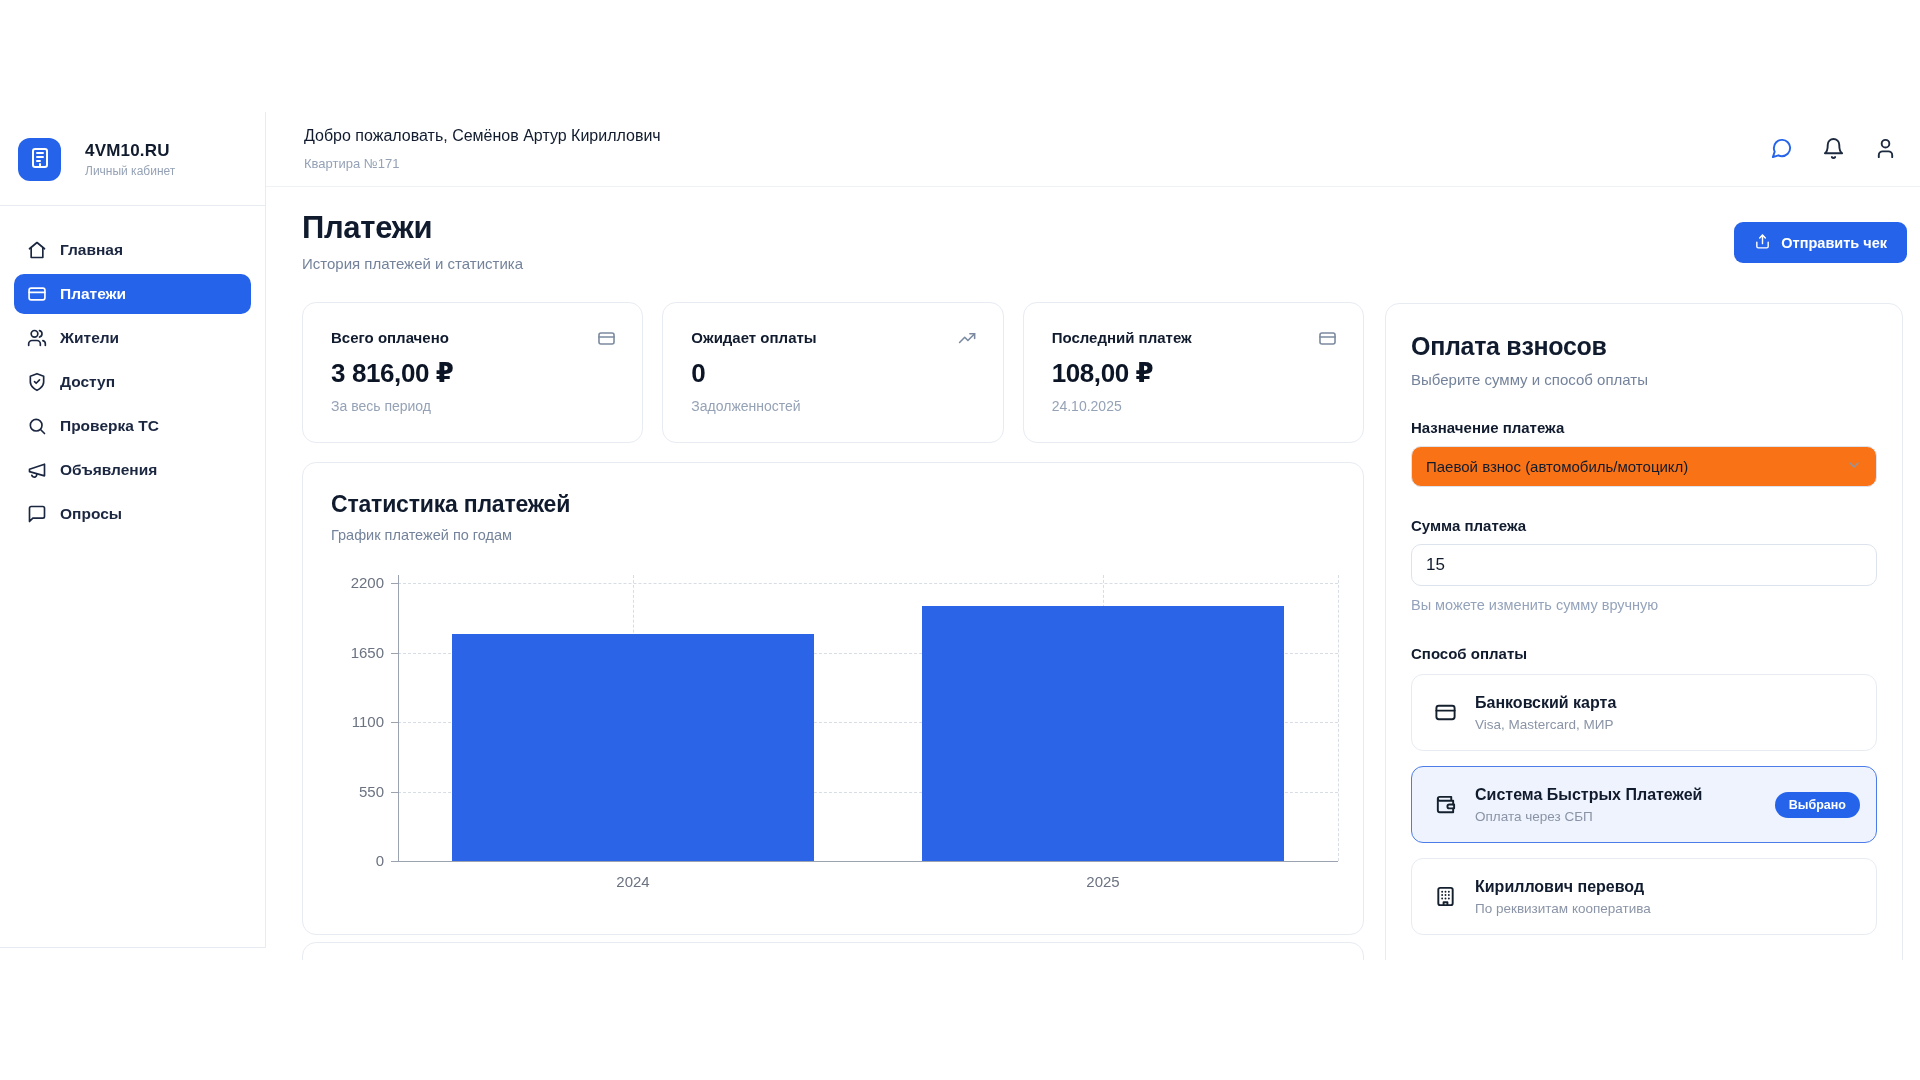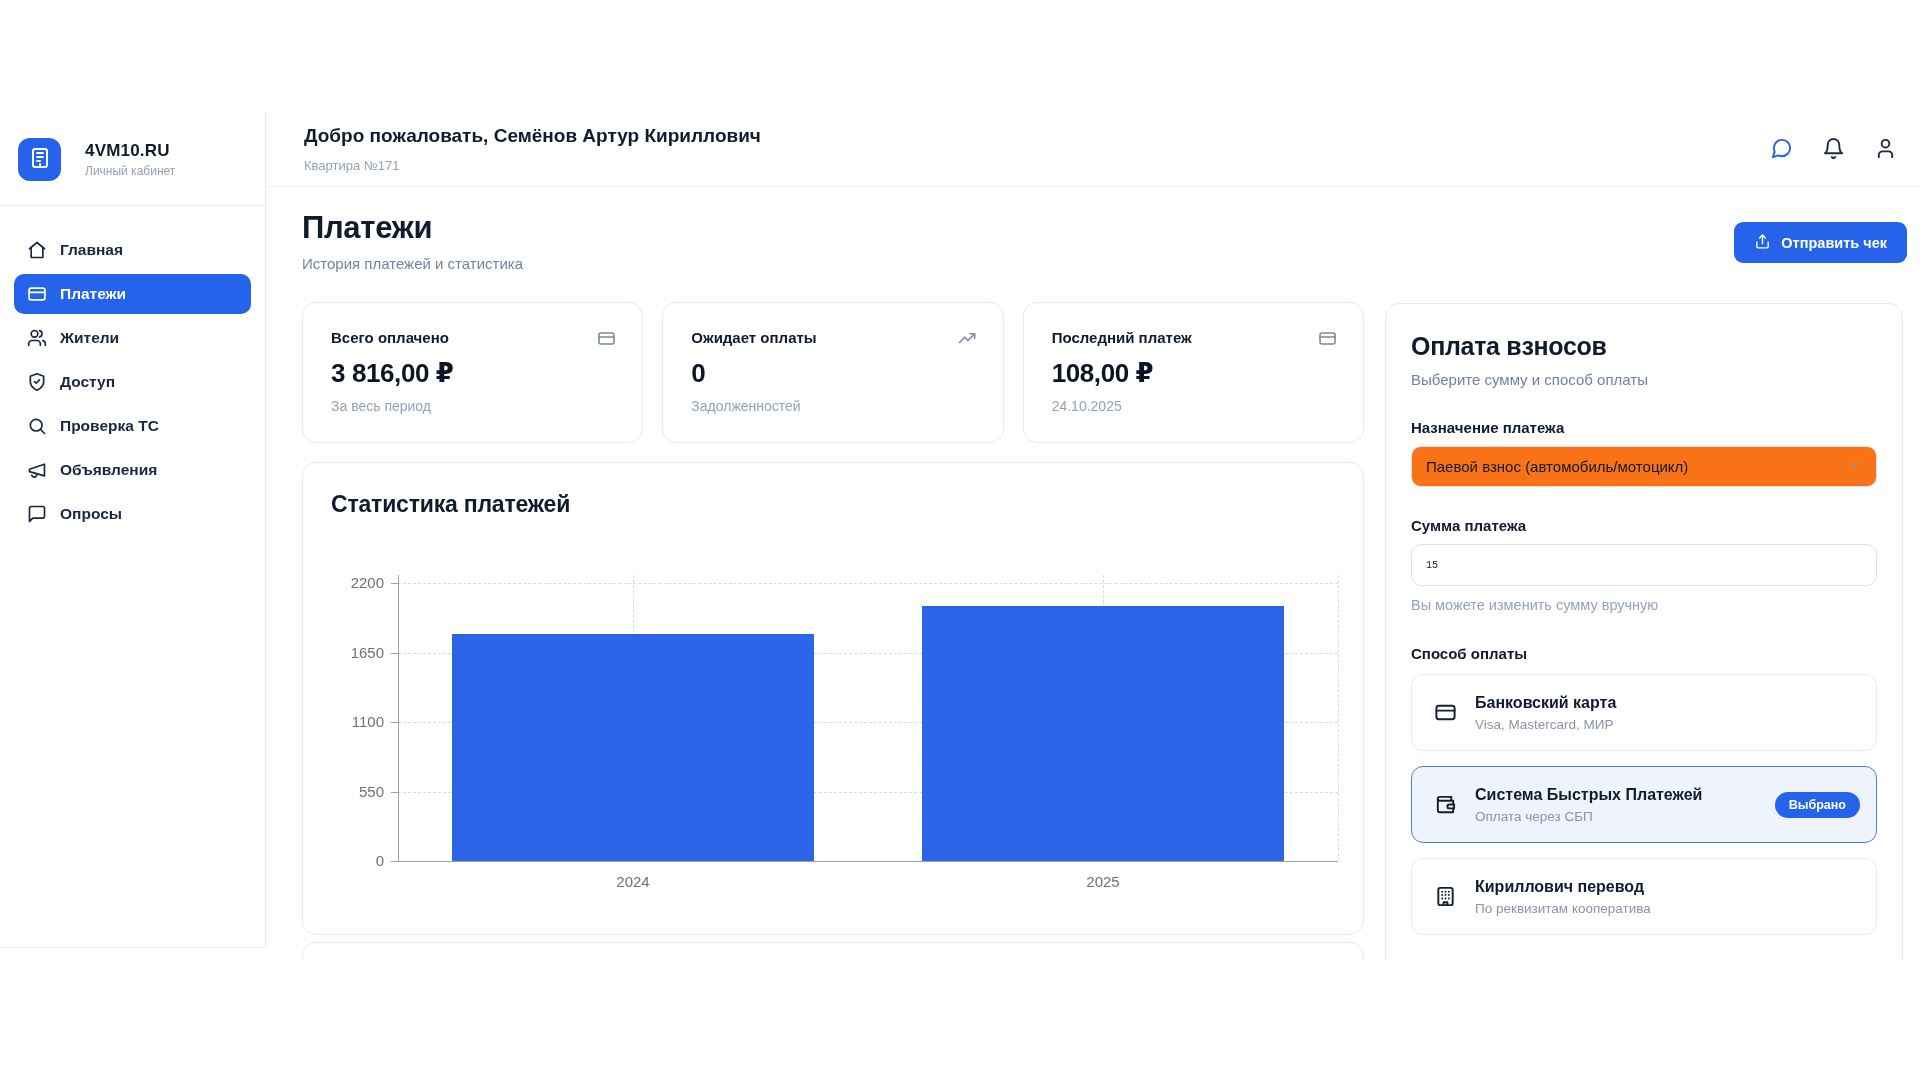--- a/index.html
+++ b/index.html
@@ -27,21 +27,21 @@
   .nav-item{display:flex; align-items:center; gap:13px; height:40px; padding:0 13px;
     border-radius:10px; font-size:15.5px; font-weight:600; color:var(--text); cursor:pointer;}
   .nav-item .ic{display:flex; width:20px; height:20px;}
   .nav-item svg{width:20px; height:20px;}
   .nav-item.active{background:var(--primary); color:#fff;}
 
   
   .topbar{position:absolute; left:266px; top:0; right:0; height:75px;
     border-bottom:1px solid #eef1f6; display:flex; align-items:center; justify-content:space-between;
     padding:0 22px 0 38px; background:#fff;}
-  .welcome-title{font-size:19px; font-weight:700; color:var(--dark);}
+  .welcome-title{font-size:16px; font-weight:400; color:var(--dark);}
   .welcome-sub{font-size:13px; color:var(--faint); margin-top:11px;}
   .topbar-icons{display:flex; align-items:center; gap:28px;}
   .tbicon{width:24px; height:24px; display:flex; cursor:pointer; color:#1e2a3f;}
   .tbicon svg{width:23px; height:23px;}
   .tbicon.accent{color:var(--primary);}
 
   
   .page-head{position:absolute; left:302px; top:98px; width:1605px;}
   .page-title{font-size:31px; font-weight:800; color:var(--dark); letter-spacing:-.3px;}
   .page-sub{font-size:15px; color:var(--muted); margin-top:9px;}
@@ -85,21 +85,21 @@
   .panel-title{font-size:25px; font-weight:800; color:var(--dark); letter-spacing:-.3px;}
   .panel-sub{font-size:15px; color:var(--muted); margin-top:10px;}
   .field-label{font-size:15px; font-weight:700; color:var(--dark);}
   .lbl-purpose{margin-top:31px;}
   .select{margin-top:10px; height:41px; border:1px solid #dde3ec; border-radius:10px;
     display:flex; align-items:center; justify-content:space-between; padding:0 14px; cursor:pointer; background:#f97316;}
   .select-value{font-size:15px; color:var(--dark);}
   .select svg{width:16px; height:16px; color:#8b97a9;}
   .lbl-amount{margin-top:30px;}
   .amount-input{margin-top:10px; width:100%; height:42px; border:1px solid #dde3ec; border-radius:10px;
-    padding:0 14px; font-family:Liberation Mono, monospace; font-size:10px; color:var(--dark); outline:none; background:#fff;}
+    padding:0 14px; font-family:Liberation Sans, sans-serif; font-size:17px; color:var(--dark); outline:none; background:#fff;}
   .amount-note{font-size:14.5px; color:#94a3bb; margin-top:11px;}
   .lbl-method{margin-top:32px;}
   .methods{margin-top:12px; display:flex; flex-direction:column; gap:15px;}
   .method{min-height:77px; border:1px solid var(--border); border-radius:12px; background:#fff;
     display:flex; align-items:center; gap:18px; padding:0 18px 0 22px; cursor:pointer; position:relative;}
   .method.selected{background:var(--sel-bg); border:1.5px solid var(--sel-border);}
   .method .m-ic{display:flex; color:#15202f;}
   .method .m-ic svg{width:23px; height:23px;}
   .m-title{font-size:16px; font-weight:700; color:var(--dark);}
   .m-sub{font-size:13.5px; color:#8a94a6; margin-top:5px;}
@@ -260,20 +260,21 @@
               <rect x="2.5" y="5" width="19" height="14" rx="2.5"></rect>
               <path d="M2.5 10h19"></path>
             </svg></span>
           <div class="stat-value">108,00 ₽</div>
           <div class="stat-note">24.10.2025</div>
         </div>
       </div>
 
     <section class="chart-card">
       <h2 class="chart-title">Статистика платежей</h2>
+      <div class="chart-sub">График платежей по годам</div>
       <div class="plot" id="chart-plot">
           <div class="axis-x" style="left: 95px; top: 398px; width: 940px;"></div>
           <div class="tickmark" style="left: 88px; top: 398px;"></div>
           <div class="ytick-label" style="left: 9px; top: 389px;">0</div>
           <div class="gridline-h" style="left: 95px; top: 328.5px; width: 940px;"></div>
           <div class="tickmark" style="left: 88px; top: 328.5px;"></div>
           <div class="ytick-label" style="left: 9px; top: 319.5px;">550</div>
           <div class="gridline-h" style="left: 95px; top: 259px; width: 940px;"></div>
           <div class="tickmark" style="left: 88px; top: 259px;"></div>
           <div class="ytick-label" style="left: 9px; top: 250px;">1100</div>

